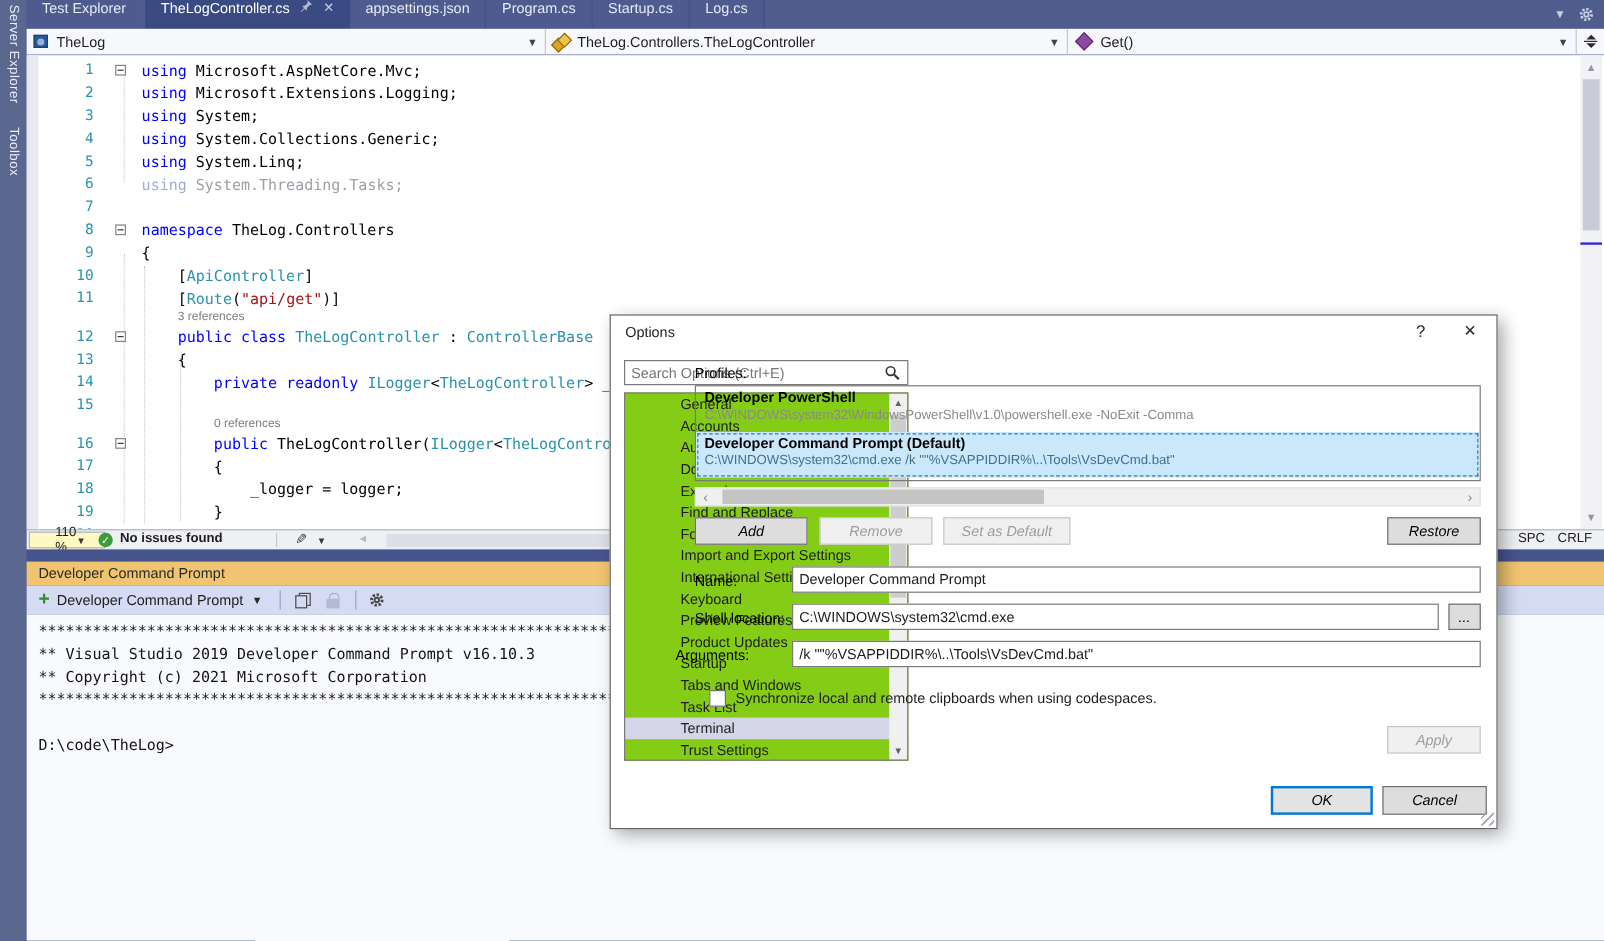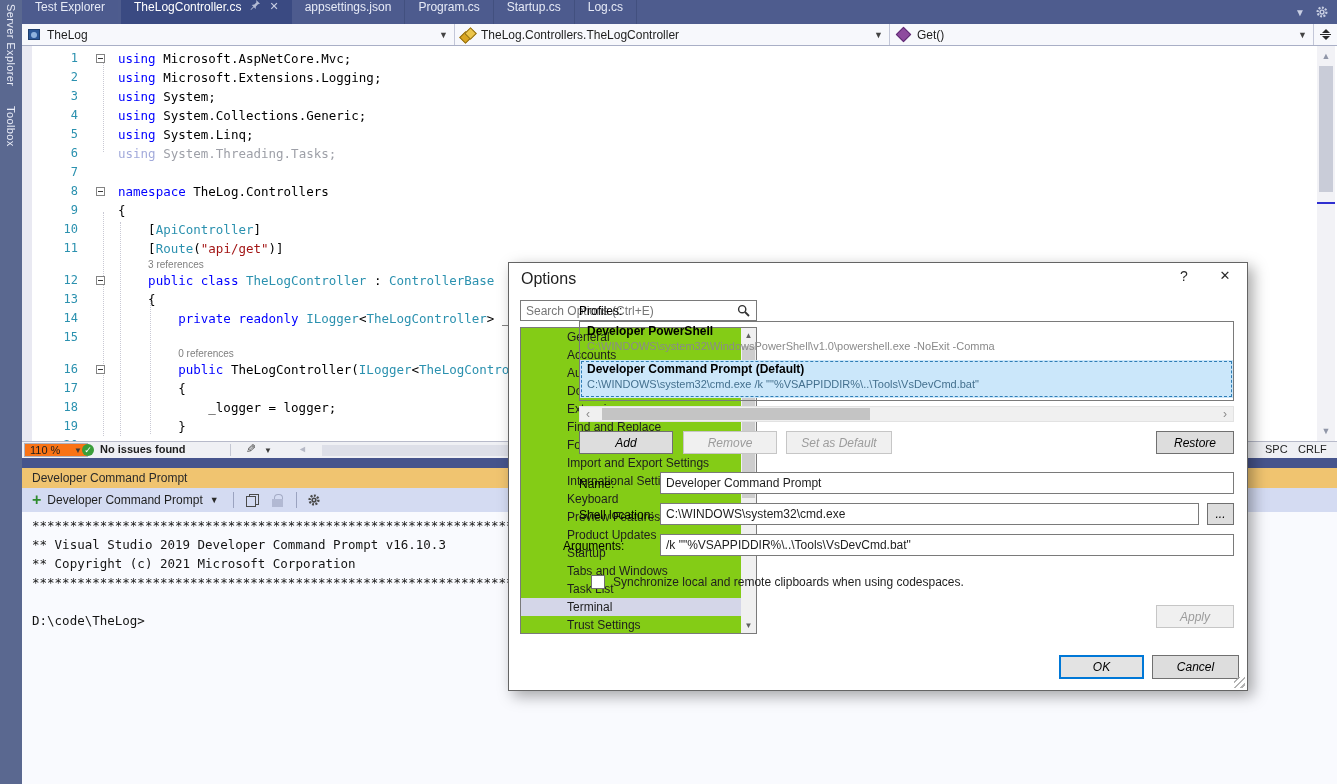--- a/index.html
+++ b/index.html
@@ -55,21 +55,21 @@
   .iguide { position:absolute; width:0; border-left:1px dotted #C9C9D4; }
 
   
   #v-scroll { position:absolute; right:2px; top:0; bottom:0; width:18px; background:#F2F2F6; }
   .sb-arrow { position:absolute; left:0; width:100%; text-align:center; color:#9096A8; font-size:9px; height:16px; line-height:16px; }
   #v-thumb { position:absolute; left:2px; right:2px; top:20px; height:126px; background:#C9CCD8; }
   #caret-marker { position:absolute; left:0; right:0; top:156px; height:2px; background:#2F2FD0; }
 
   
   #statusbar { position:absolute; left:22px; top:441px; right:0; height:17px; background:#EFF0F4; border-top:1px solid #B7BACA; font-size:11px; }
-  #zoom-box { position:absolute; left:2px; top:1px; width:64px; height:14px; border:1px solid #AEB2C2; display:flex; align-items:center; padding:0 5px; background:#f97316; }
+  #zoom-box { position:absolute; left:2px; top:1px; width:64px; height:14px; border:1px solid #AEB2C2; display:flex; align-items:center; padding:0 21px; background:#fef9c3; }
   #zoom-box .dd { margin-left:auto; font-size:8px; color:#3A3A3A; }
   #issue-check { position:absolute; left:60px; top:2px; width:12px; height:12px; border-radius:50%; background:#3A9E3A; color:#fff; font-size:9px; line-height:12px; text-align:center; }
   #issue-label { position:absolute; left:78px; top:1px; font-weight:bold; color:#1E1E1E; }
   .sb-sep { position:absolute; top:2px; width:1px; height:12px; background:#C4C7D3; }
   #cleanup-icon { position:absolute; left:224px; top:0px; color:#3A3A3A; font-size:12px; transform:scaleX(-1); }
   #cleanup-dd { position:absolute; left:242px; top:4px; font-size:8px; color:#3A3A3A; }
   #hleft-arrow { position:absolute; left:276px; top:2px; color:#B6B9C6; font-size:9px; }
   #h-thumb { position:absolute; left:300px; top:3px; width:850px; height:11px; background:#DDDFE8; }
   #spc-label { position:absolute; left:1243px; top:1px; } 
   #crlf-label { position:absolute; left:1276px; top:1px; }
@@ -89,21 +89,21 @@
   .copy-icon::after { content:""; position:absolute; left:0; bottom:0; width:8px; height:9px; border:1px solid #4A4A4A; background:#D4DBF2; }
   .lock-icon { position:relative; width:11px; height:13px; margin:0 7px; opacity:.45; }
   .lock-icon::before { content:""; position:absolute; left:2px; top:0; width:7px; height:7px; border:1.5px solid #6A7290; border-radius:4px 4px 0 0; border-bottom:none; }
   .lock-icon::after { content:""; position:absolute; left:0; top:5px; width:11px; height:8px; background:#8A92AE; }
   #term-body { position:absolute; left:22px; top:512px; right:0; bottom:0; background:#F9FAFE; padding:4px 0 0 10px; overflow:hidden; }
   .term-line { font-family:"DejaVu Sans Mono", monospace; font-size:12.5px; line-height:19px; white-space:pre; color:#141414; }
 
   
   #dialog { position:absolute; left:508px; top:262px; width:740px; height:429px; background:#FFFFFF; border:1px solid #646464; box-shadow:5px 5px 14px rgba(0,0,0,.35); z-index:50; }
   #dlg-titlebar { position:absolute; left:0; top:0; right:0; height:28px; }
-  #dlg-title { position:absolute; left:12px; top:7px; font-size:16px; }
+  #dlg-title { position:absolute; left:12px; top:7px; font-size:12px; }
   #dlg-help { position:absolute; left:666px; top:5px; font-size:14px; color:#2B2B2B; width:18px; text-align:center; }
   #dlg-close { position:absolute; left:706px; top:5px; font-size:13px; color:#2B2B2B; width:20px; text-align:center; }
   #dlg-search { position:absolute; left:11px; top:37px; width:237px; height:21px; border:1px solid #7A7A7A; font-family:"Liberation Sans", sans-serif; font-size:12px; padding:0 22px 0 5px; color:#1E1E1E; }
   #dlg-search::placeholder { color:#767676; opacity:1; }
   #search-glass { position:absolute; left:228px; top:41px; }
   #cat-list { position:absolute; left:11px; top:64px; width:237px; height:307px; border:1px solid #7A7A7A; background:#84cc16; overflow:hidden; }
   .cat-item { height:18px; line-height:18px; padding-left:46px; font-size:12px; cursor:default; white-space:nowrap; }
   .cat-item.sel { background:#D4D6E8; }
   #cat-scroll { position:absolute; right:0; top:0; bottom:0; width:15px; background:#F0F0F0; }
   #cat-thumb { position:absolute; left:1px; right:1px; top:18px; height:152px; background:#CDCDCD; }

